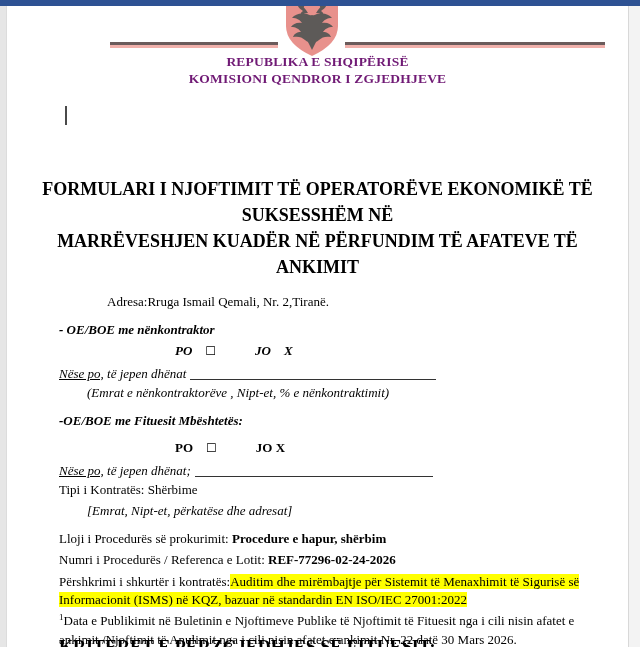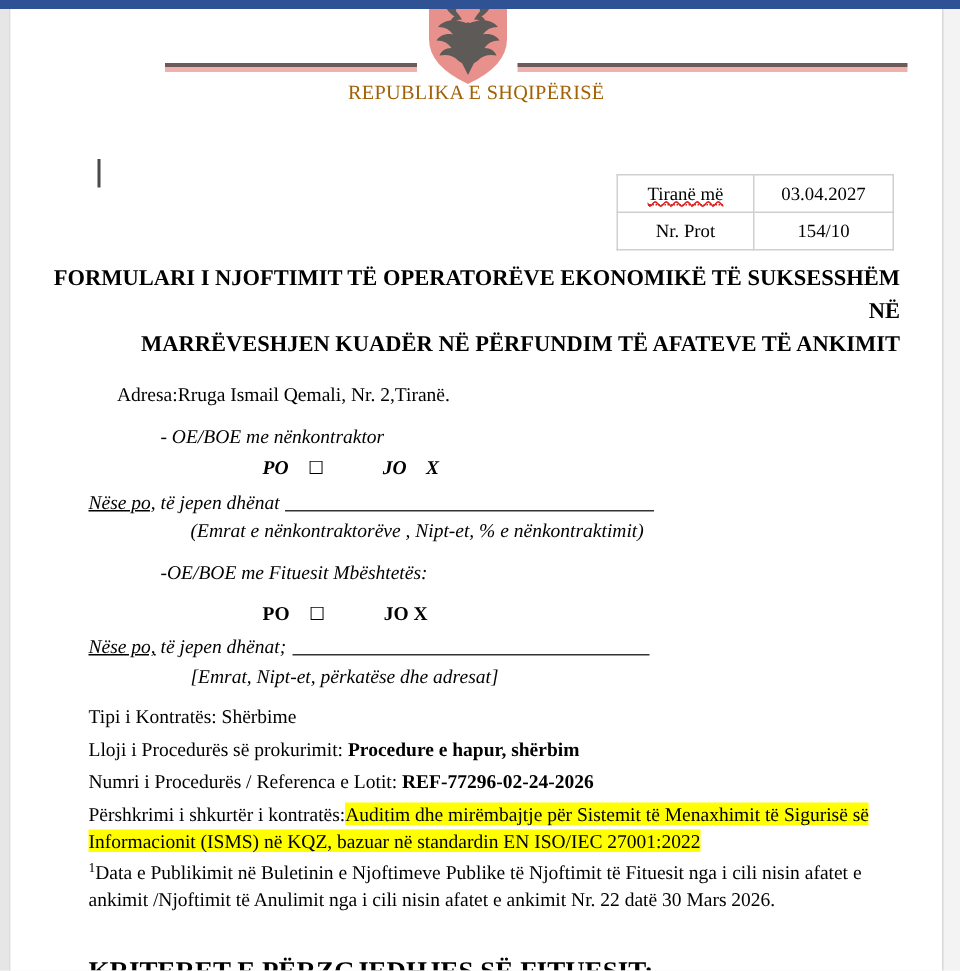--- a/index.html
+++ b/index.html
@@ -75,24 +75,24 @@
     height: 6px;
     background: linear-gradient(to bottom, #6b5b5b 0 45%, #f0b0ab 45% 100%);
   }
   .rule-left  { left: 103px;  width: 168px; }
   .rule-right { left: 338px;  width: 260px; }
 
   .org-line {
     position: absolute;
     width: 100%;
     text-align: center;
-    font-weight: normal;
+    font-weight: bold;
     font-size: 13.5px;
     letter-spacing: 0.2px;
-    color: #a16207;
+    color: #701a75;
   }
   .org-line.l1 { top: 48px; }
   .org-line.l2 { top: 65px; }
 
   
   .caret {
     position: absolute;
     left: 58px;
     top: 100px;
     width: 2px;
@@ -133,39 +133,39 @@
   
   .body {
     position: absolute;
     top: 170px;
     left: 0;
     width: 621px;
     font-size: 13px;
     line-height: 1.42;
   }
   .doc-title {
-    text-align: right;
+    text-align: center;
     font-weight: bold;
-    font-size: 15px;
+    font-size: 18px;
     margin: 0 28px 13px 28px;
     line-height: 1.45;
   }
   .ln {
     margin: 0 0 3px 52px;
     padding-right: 20px;
   }
   .ln.tight { margin-bottom: 1px; }
   .ln.gap   { margin-bottom: 9px; }
-  .indent-2 { margin-left: 120px; }
-  .indent-3 { margin-left: 71px; }
+  .indent-2 { margin-left: 80px; }
+  .indent-3 { margin-left: 100px; }
 
   .hl { background: #ffff00; }
   b  { font-weight: bold; }
   i  { font-style: italic; }
-  .bi { font-weight: normal; font-style: italic; margin-left: 48px; }
+  .bi { font-weight: bold; font-style: italic; }
   .u  { text-decoration: underline; }
 
   .radio-row {
     margin: 2px 0 4px 168px;
     font-weight: bold;
     white-space: pre;
   }
   .radio-row.it { font-style: italic; }
   .box-glyph {
     font-family: "DejaVu Sans", sans-serif;
@@ -224,36 +224,25 @@
           <circle cx="18" cy="10" r="2.2"></circle>
           <circle cx="38" cy="10" r="2.2"></circle>
           <path d="M24 46 L28 54 L32 46 Z"></path>
         </g>
       </svg>
 
       <div class="rule-left"></div>
       <div class="rule-right"></div>
 
       <div class="org-line l1">REPUBLIKA E SHQIPËRISË</div>
+      <div class="org-line l2">KOMISIONI QENDROR I ZGJEDHJEVE</div>
     </div>
 
     <div class="caret"></div>
 
-    <table class="prot-table">
-      <tbody>
-          <tr>
-        <td class="lbl"><span class="sp-red">Tiranë më</span></td>
-        <td class="val">03.04.2027</td>
-      </tr>
-      <tr>
-        <td class="lbl">Nr. Prot</td>
-        <td class="val">154/10</td>
-      </tr>
-    </tbody>
-      </table>
 
     <div class="body">
 
       <div class="doc-title">
         <span>FORMULARI I NJOFTIMIT TË OPERATORËVE EKONOMIKË TË SUKSESSHËM NË</span><br>
         <span>MARRËVESHJEN KUADËR NË PËRFUNDIM TË AFATEVE TË ANKIMIT</span>
       </div>
 
 
       <div class="ln gap indent-3">Adresa:Rruga Ismail Qemali, Nr. 2,Tiranë.</div>
@@ -277,30 +266,30 @@
         <span class="bi">-OE/BOE me Fituesit Mbështetës:</span>
       </div>
 
       <div class="radio-row"><span>PO</span>    <span class="box-glyph">☐</span>            <span>JO X</span></div>
 
       <div class="ln tight">
         <i class="u">Nëse po,</i>
         <i>të jepen dhënat;</i><span class="fill-line short"></span>
       </div>
 
+      <div class="ln">
+        <span>Tipi i Kontratës:</span>
+        <span>Shërbime</span>
+      </div>
+
       <div class="ln gap indent-2">
         <i>[Emrat, Nipt-et, përkatëse dhe adresat]</i>
       </div>
 
       <div class="ln">
-        <span>Tipi i Kontratës:</span>
-        <span>Shërbime</span>
-      </div>
-
-      <div class="ln">
         <span>Lloji i Procedurës së prokurimit:</span>
         <b>Procedure e hapur, shërbim</b>
       </div>
 
       <div class="ln">
         <span>Numri i Procedurës / Referenca e Lotit:</span>
         <b>REF-77296-02-24-2026</b>
       </div>
 
       <div class="ln tight">

